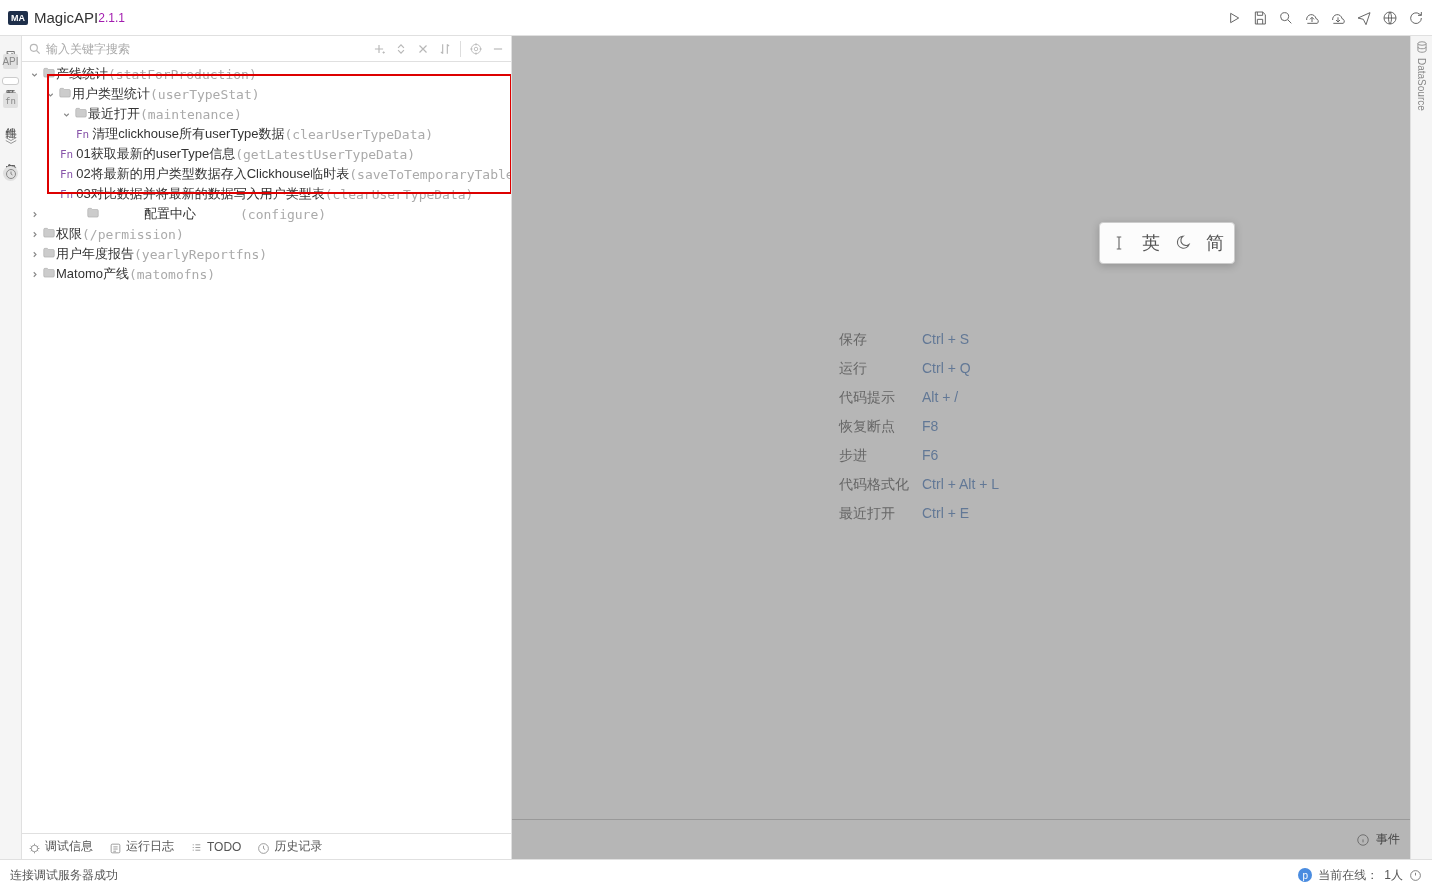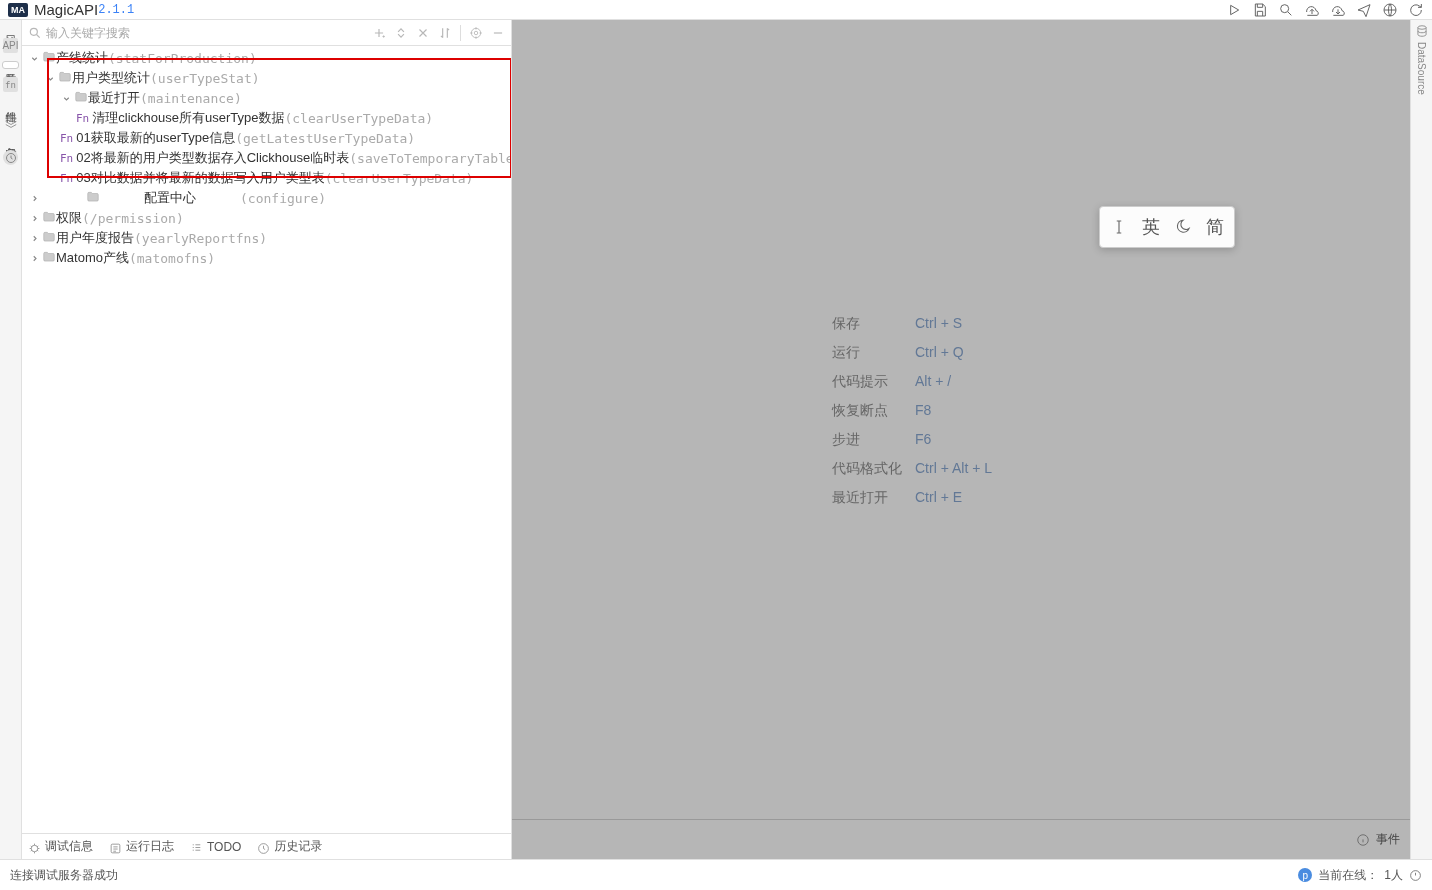--- a/index.html
+++ b/index.html
@@ -1,23 +1,23 @@
 <!DOCTYPE html>
 <html><head>
 <meta charset="utf-8">
 <style>
 * { margin: 0; padding: 0; box-sizing: border-box; font-family: "Microsoft YaHei", Arial, sans-serif; }
 body { background: #fff; color: #333; font-size: 13px; overflow: hidden; }
 .app { display: flex; flex-direction: column; height: 890px; width: 1432px; }
 
 
-.header { height: 20px; display: flex; align-items: center; padding: 0 8px; border-bottom: 1px solid #e0e0e0; }
+.header { height: 36px; display: flex; align-items: center; padding: 0 8px; border-bottom: 1px solid #e0e0e0; }
 .logo { background: #1e2f4a; color: #fff; font-size: 9px; font-weight: bold; padding: 2px 3px; border-radius: 2px; margin-right: 6px; }
 .app-title { font-size: 15px; font-weight: 500; }
-.version { font-size: 12px; color: #3b82f6; font-family: Liberation Mono, monospace; }
+.version { font-size: 12px; color: #a21caf; font-family: Liberation Sans, sans-serif; }
 .header-actions { margin-left: auto; display: flex; gap: 10px; }
 .header-actions svg { width: 16px; height: 16px; cursor: pointer; }
 
 
 .body { flex: 1; display: flex; min-height: 0; }
 
 
 .left-rail { width: 22px; background: #f5f5f5; border-right: 1px solid #e0e0e0; display: flex; flex-direction: column; align-items: center; padding-top: 4px; gap: 8px; }
 .rail-item { writing-mode: vertical-rl; font-size: 11px; color: #555; cursor: pointer; padding: 3px 0; }
 .rail-item.active { background: #fff; border: 1px solid #ccc; border-radius: 3px; }
@@ -45,21 +45,21 @@
 .node-alias { color: #aaa; font-family: monospace; }
 .highlight-box { position: absolute; border: 2px solid #d00; top: 12px; left: 25px; width: 465px; height: 120px; pointer-events: none; }
 
 
 .sidebar-bottom { height: 26px; display: flex; align-items: center; border-top: 1px solid #e0e0e0; padding: 0 6px; gap: 16px; font-size: 12px; color: #555; }
 .sidebar-bottom span { display: inline-flex; align-items: flex-end; gap: 4px; cursor: pointer; }
 .sidebar-bottom svg { width: 13px; height: 13px; }
 
 
 .editor { flex: 1; background: #b6b6b6; position: relative; }
-.shortcuts { position: absolute; left: 320px; top: 295px; font-family: "Consolas", monospace; font-size: 14px; }
+.shortcuts { position: absolute; left: 327px; top: 295px; font-family: "Consolas", monospace; font-size: 14px; }
 .shortcuts div { display: flex; margin-bottom: 11px; }
 .sc-label { color: #666; width: 75px; }
 .sc-key { color: #627896; margin-left: 8px; }
 
 
 .ime { position: absolute; right: 175px; top: 186px; background: #fcfcfc; border-radius: 4px; box-shadow: 0 2px 8px rgba(0,0,0,0.2); display: flex; align-items: center; padding: 8px 10px; gap: 14px; font-size: 18px; color: #555; border: 1px solid #ccc; }
 .ime span { cursor: pointer; display: inline-flex; align-items: center; }
 .ime svg { width: 18px; height: 18px; }
 
 

